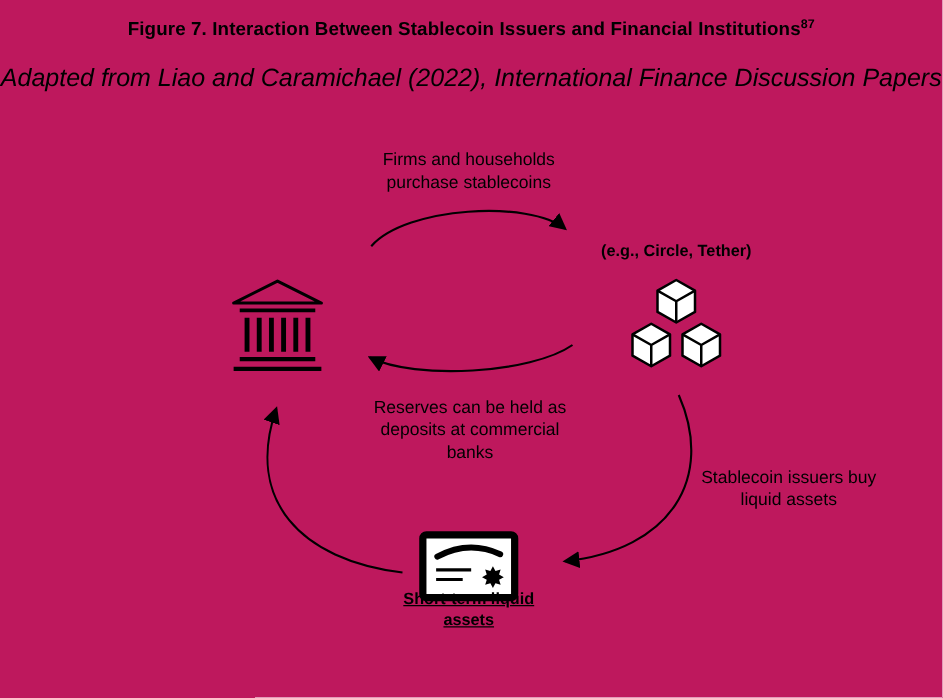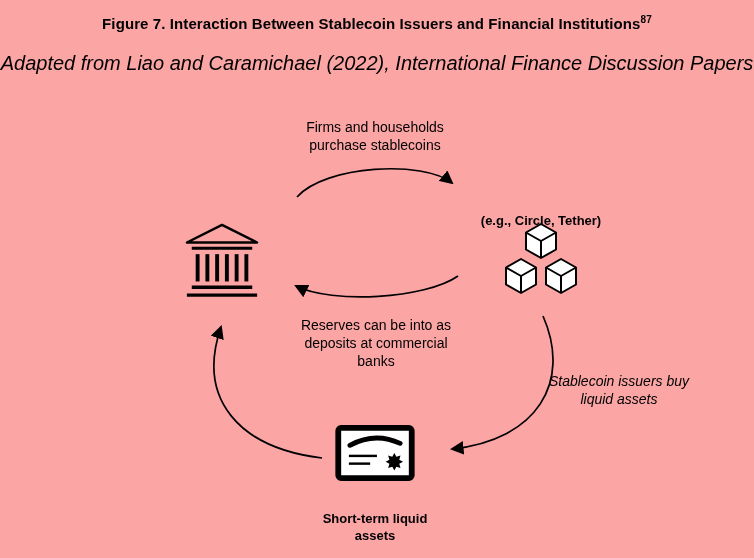--- a/index.html
+++ b/index.html
@@ -1,17 +1,17 @@
 <!DOCTYPE html>
 <html><head>
 <meta charset="utf-8">
 <style>
   html,body { margin:0; padding:0; background:#ffffff; }
   body { font-family:"Liberation Sans", sans-serif; color:#000; }
-  .page { position:relative; width:754px; height:558px; background:#fca5a5; overflow:hidden; }
+  .page { position:relative; width:754px; height:558px; background:#be185d; overflow:hidden; }
 
   .fig-title {
     position:absolute; top:14px; left:0; width:754px;
     text-align:center; font-weight:bold; font-size:15px; letter-spacing:0.1px;
   }
   .fig-title sup { font-size:10px; }
   .fig-subtitle {
     position:absolute; top:52px; left:0; width:754px;
     text-align:center; font-style:italic; font-size:20px;
   }
@@ -30,40 +30,40 @@
 
 <div class="page">
 
   <div class="fig-title">
     <span>Figure 7. Interaction Between Stablecoin Issuers and Financial Institutions</span><sup>87</sup>
   </div>
   <div class="fig-subtitle">Adapted from Liao and Caramichael (2022), International Finance Discussion Papers</div>
 
   <div class="lbl" style="left:294px; top:118px; width:162px;">Firms and households purchase stablecoins</div>
 
-  <div class="lbl" style="left:292px; top:316px; width:168px;">Reserves can be into as deposits at commercial banks</div>
+  <div class="lbl" style="left:292px; top:316px; width:168px;">Reserves can be held as deposits at commercial banks</div>
 
-  <div class="lbl" style="left:541px; top:372px; width:156px;font-style:italic;">Stablecoin issuers buy liquid assets</div>
+  <div class="lbl" style="left:553px; top:372px; width:156px;">Stablecoin issuers buy liquid assets</div>
 
 
 
   <svg class="icon" style="left:183px; top:221px;" width="78" height="80" viewBox="0 0 80 82">
     <path class="stroke" d="M40 4 L76 22 L4 22 Z" stroke-width="2.5" stroke-linejoin="round"></path>
     <line class="stroke" x1="9" y1="28" x2="71" y2="28" stroke-width="3"></line>
     <line class="stroke" x1="15" y1="34" x2="15" y2="62" stroke-width="4"></line>
     <line class="stroke" x1="25" y1="34" x2="25" y2="62" stroke-width="4"></line>
     <line class="stroke" x1="35" y1="34" x2="35" y2="62" stroke-width="4"></line>
     <line class="stroke" x1="45" y1="34" x2="45" y2="62" stroke-width="4"></line>
     <line class="stroke" x1="55" y1="34" x2="55" y2="62" stroke-width="4"></line>
     <line class="stroke" x1="65" y1="34" x2="65" y2="62" stroke-width="4"></line>
     <line class="stroke" x1="9" y1="68" x2="71" y2="68" stroke-width="3.5"></line>
     <line class="stroke" x1="4" y1="76" x2="76" y2="76" stroke-width="3.5"></line>
   </svg>
 
-  <div class="lbl node-lbl" style="left:454px; top:193px; width:174px;margin-top:20px;">(e.g., Circle, Tether)</div>
+  <div class="lbl node-lbl" style="left:454px; top:193px; width:174px;">(e.g., Circle, Tether)</div>
 
   <svg class="icon" style="left:496px; top:220px;" width="90" height="90" viewBox="0 0 90 90">
     <g transform="translate(45,21)">
       <path d="M0,-17 L15,-8.5 L15,8.5 L0,17 L-15,8.5 L-15,-8.5 Z" fill="#fff" stroke="#000" stroke-width="2" stroke-linejoin="round"></path>
       <path class="stroke" d="M-15,-8.5 L0,0 L15,-8.5 M0,0 L0,17" stroke-width="2" stroke-linejoin="round"></path>
     </g>
     <g transform="translate(25,56)">
       <path d="M0,-17 L15,-8.5 L15,8.5 L0,17 L-15,8.5 L-15,-8.5 Z" fill="#fff" stroke="#000" stroke-width="2" stroke-linejoin="round"></path>
       <path class="stroke" d="M-15,-8.5 L0,0 L15,-8.5 M0,0 L0,17" stroke-width="2" stroke-linejoin="round"></path>
     </g>
@@ -76,21 +76,21 @@
   <svg class="icon" style="left:334px; top:424px;" width="82" height="58" viewBox="0 0 84 60">
     <rect x="4" y="4" width="76" height="52" rx="3" fill="#fff" stroke="#000" stroke-width="6"></rect>
     <path class="stroke" d="M16 22 Q 42 8 68 20" stroke-width="5" stroke-linecap="round"></path>
     <line class="stroke" x1="15" y1="33" x2="44" y2="33" stroke-width="2.5"></line>
     <line class="stroke" x1="15" y1="41" x2="37" y2="41" stroke-width="2.5"></line>
     <g transform="translate(62,39)">
       <path d="M9,0 L5.1,2.1 L6.4,6.4 L2.1,5.1 L0,9 L-2.1,5.1 L-6.4,6.4 L-5.1,2.1 L-9,0 L-5.1,-2.1 L-6.4,-6.4 L-2.1,-5.1 L0,-9 L2.1,-5.1 L6.4,-6.4 L5.1,-2.1 Z" fill="#000"></path>
     </g>
   </svg>
 
-  <div class="lbl node-lbl" style="left:308px; top:511px; width:134px;">Short-term liquid assets</div>
+  <div class="lbl node-lbl" style="left:308px; top:471px; width:134px;text-decoration:underline;">Short-term liquid assets</div>
 
   <svg class="arrows" width="754" height="558" viewBox="0 0 754 558">
     <defs>
       <marker id="ah" viewBox="0 0 10 10" refX="8.5" refY="5" markerWidth="8" markerHeight="8" orient="auto">
         <path d="M0,0 L10,5 L0,10 Z" fill="#000"></path>
       </marker>
     </defs>
     <path class="stroke" d="M 297 197 C 325 165 424 160 452 183" stroke-width="1.7" marker-end="url(#ah)"></path>
     <path class="stroke" d="M 458 276 C 425 299 332 304 296 286" stroke-width="1.7" marker-end="url(#ah)"></path>
     <path class="stroke" d="M 543 316 C 572 382 537 440 452 449" stroke-width="1.7" marker-end="url(#ah)"></path>

